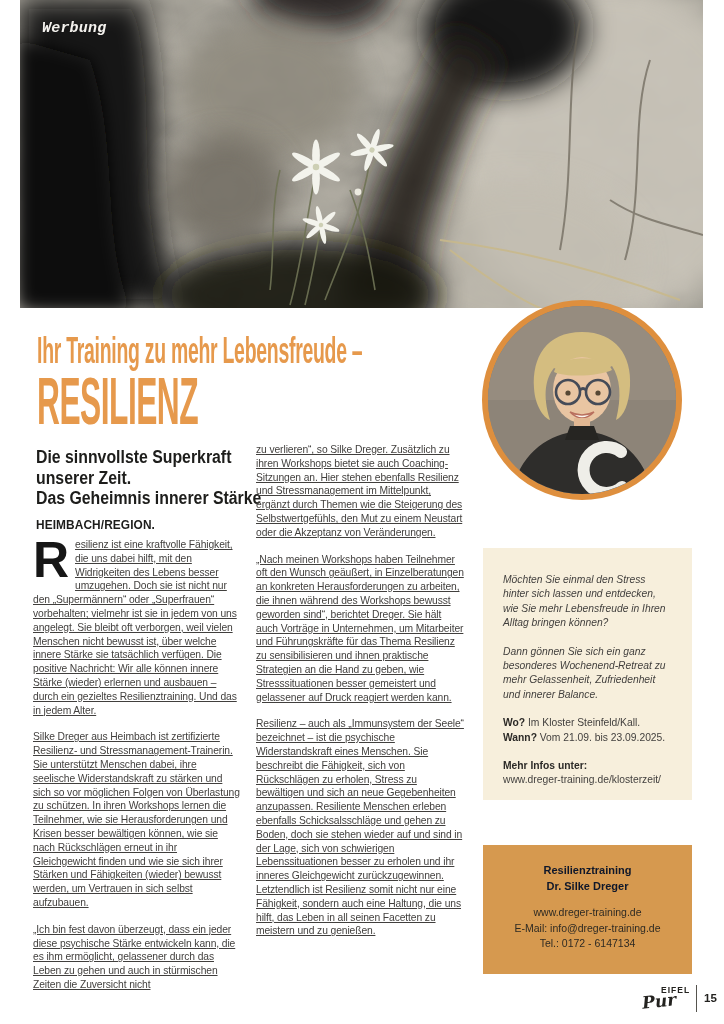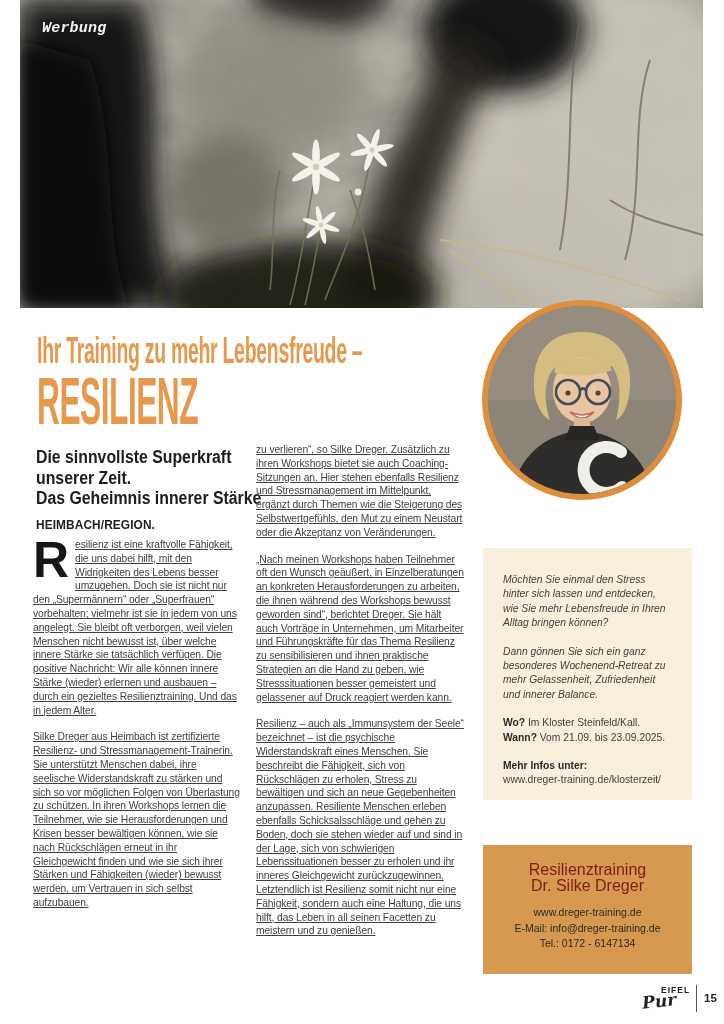--- a/index.html
+++ b/index.html
@@ -51,21 +51,21 @@
   .info-box .para{margin:0 0 14px 0;font-style:italic;}
   .line{margin:0;}
   .b{font-weight:bold;color:#2c2a27;}
   .gap-top{margin-top:14px;}
   .url{color:#413f3d;margin-top:39px;}
   
   .contact-box{
     position:absolute;left:483px;top:845px;width:209px;height:129px;box-sizing:border-box;
     background:#D6994F;padding:17px 8px 0 8px;text-align:center;color:#2e2a23;
   }
-  .contact-title{font-weight:normal;font-size:16px;line-height:16px;color:#7f1d1d;}
+  .contact-title{font-weight:bold;font-size:11px;line-height:16px;color:#0f172a;}
   .contact-lines{margin-top:11px;font-size:10.5px;line-height:15.5px;}
   
   .footer{position:absolute;left:642px;top:981px;height:34px;display:flex;align-items:center;}
   .logo{display:flex;flex-direction:column;align-items:flex-start;line-height:1;color:#23221f;}
   .logo-top{font-weight:bold;font-size:8.5px;letter-spacing:1px;padding-left:19px;}
   .logo-script{
     font-family:"DejaVu Serif","Liberation Serif",serif;font-style:italic;font-weight:bold;
     font-size:17px;margin-top:-2px;transform:rotate(-6deg);
   }
   .fdiv{width:1px;height:27px;background:#55534e;margin:0 7px 0 6px;}
@@ -186,20 +186,21 @@
   <div class="subtitle">
     <div>Die sinnvollste Superkraft</div>
     <div>unserer Zeit.</div>
     <div>Das Geheimnis innerer Stärke</div>
   </div>
   <div class="region">HEIMBACH/REGION.</div>
 
   <div class="col col1">
     <p class="para"><span class="dropcap">R</span><span>esilienz ist eine kraftvolle Fähigkeit, die uns dabei hilft, mit den Widrigkeiten des Lebens besser umzugehen. Doch sie ist nicht nur den „Supermännern“ oder „Superfrauen“ vorbehalten; vielmehr ist sie in jedem von uns angelegt. Sie bleibt oft verborgen, weil vielen Menschen nicht bewusst ist, über welche innere Stärke sie tatsächlich verfügen. Die positive Nachricht: Wir alle können innere Stärke (wieder) erlernen und ausbauen – durch ein gezieltes Resilienztraining. Und das in jedem Alter.</span></p>
     <p class="para">Silke Dreger aus Heimbach ist zertifizierte Resilienz- und Stressmanagement-Trainerin. Sie unterstützt Menschen dabei, ihre seelische Widerstandskraft zu stärken und sich so vor möglichen Folgen von Überlastung zu schützen. In ihren Workshops lernen die Teilnehmer, wie sie Herausforderungen und Krisen besser bewältigen können, wie sie nach Rückschlägen erneut in ihr Gleichgewicht finden und wie sie sich ihrer Stärken und Fähigkeiten (wieder) bewusst werden, um Vertrauen in sich selbst aufzubauen.</p>
+    <p class="para">„Ich bin fest davon überzeugt, dass ein jeder diese psychische Stärke entwickeln kann, die es ihm ermöglicht, gelassener durch das Leben zu gehen und auch in stürmischen Zeiten die Zuversicht nicht</p>
   </div>
 
   <div class="col col2">
     <p class="para">zu verlieren“, so Silke Dreger. Zusätzlich zu ihren Workshops bietet sie auch Coaching-Sitzungen an. Hier stehen ebenfalls Resilienz und Stressmanagement im Mittelpunkt, ergänzt durch Themen wie die Steigerung des Selbstwertgefühls, den Mut zu einem Neustart oder die Akzeptanz von Veränderungen.</p>
     <p class="para">„Nach meinen Workshops haben Teilnehmer oft den Wunsch geäußert, in Einzelberatungen an konkreten Herausforderungen zu arbeiten, die ihnen während des Workshops bewusst geworden sind“, berichtet Dreger. Sie hält auch Vorträge in Unternehmen, um Mitarbeiter und Führungskräfte für das Thema Resilienz zu sensibilisieren und ihnen praktische Strategien an die Hand zu geben, wie Stresssituationen besser gemeistert und gelassener auf Druck reagiert werden kann.</p>
     <p class="para">Resilienz – auch als „Immunsystem der Seele“ bezeichnet – ist die psychische Widerstandskraft eines Menschen. Sie beschreibt die Fähigkeit, sich von Rückschlägen zu erholen, Stress zu bewältigen und sich an neue Gegebenheiten anzupassen. Resiliente Menschen erleben ebenfalls Schicksalsschläge und gehen zu Boden, doch sie stehen wieder auf und sind in der Lage, sich von schwierigen Lebenssituationen besser zu erholen und ihr inneres Gleichgewicht zurückzugewinnen. Letztendlich ist Resilienz somit nicht nur eine Fähigkeit, sondern auch eine Haltung, die uns hilft, das Leben in all seinen Facetten zu meistern und zu genießen.</p>
   </div>
 
   <div class="info-box">
     <p class="para">Möchten Sie einmal den Stress hinter sich lassen und entdecken, wie Sie mehr Lebensfreude in Ihren Alltag bringen können?</p>

